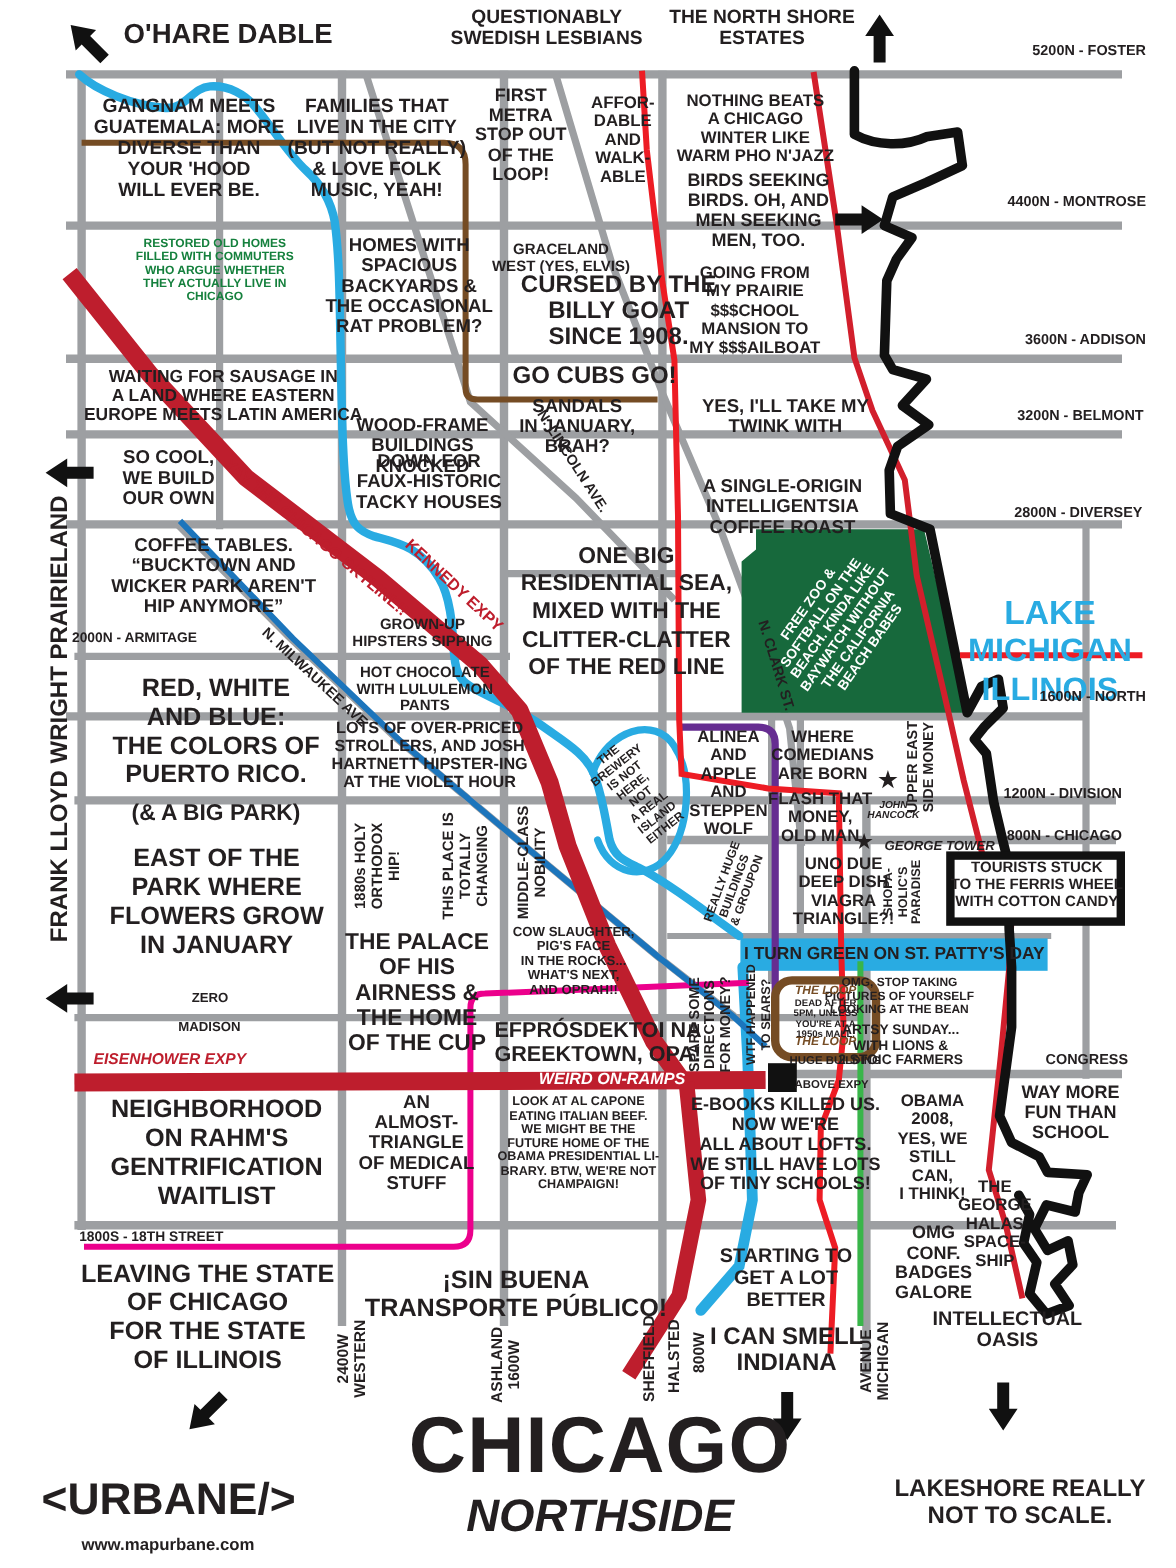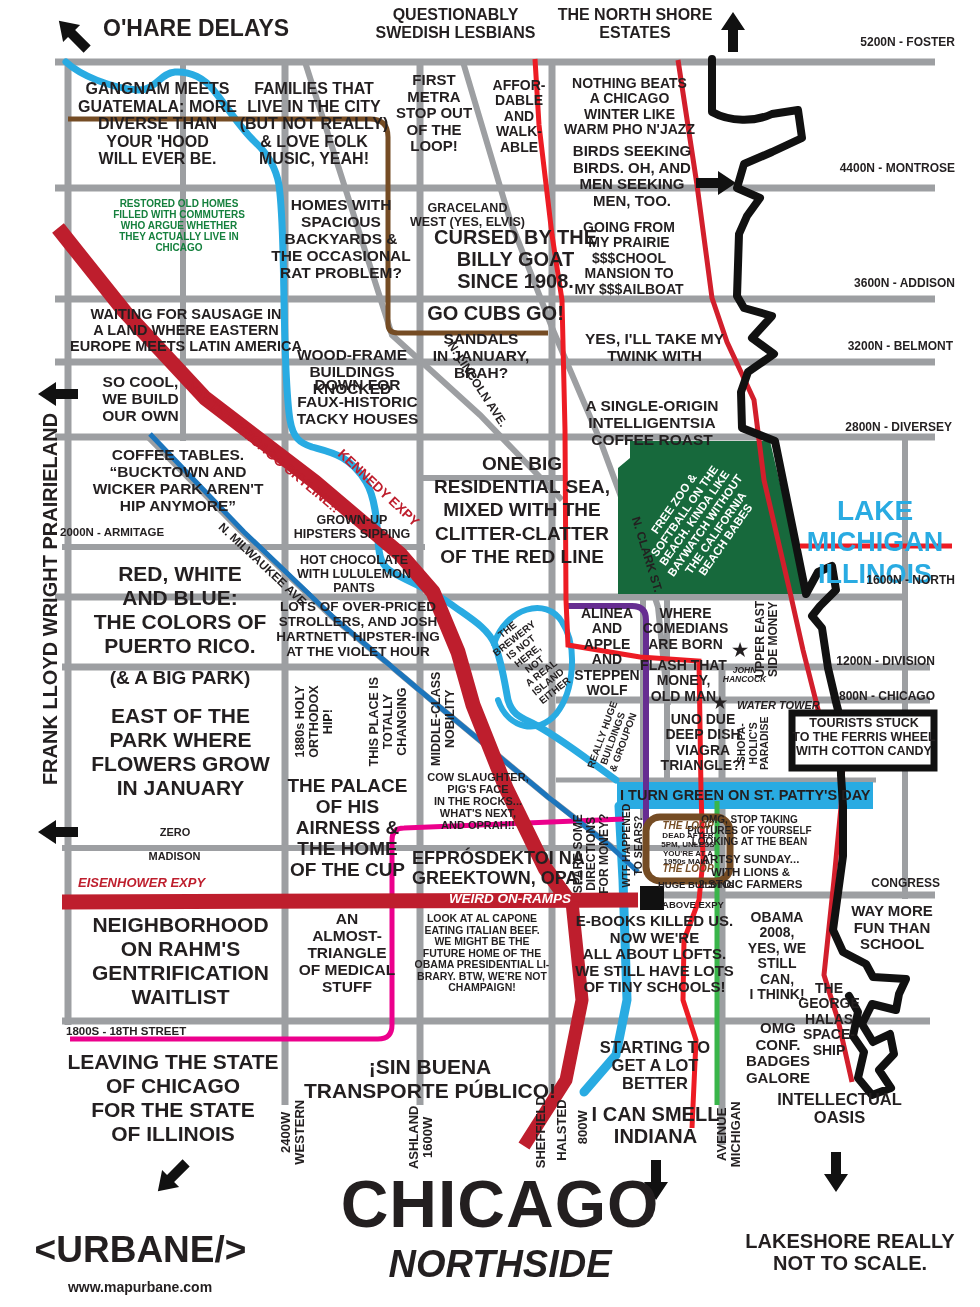--- a/index.html
+++ b/index.html
@@ -73,21 +73,21 @@
         <path d="M-20,-5 L2,-5 L2,-12 L20,0 L2,12 L2,5 L-20,5 Z" transform="translate(73,35) rotate(-135)"></path>
         <path d="M-20,-5 L2,-5 L2,-12 L20,0 L2,12 L2,5 L-20,5 Z" transform="translate(733,32) rotate(-90)"></path>
         <path d="M-20,-5 L2,-5 L2,-12 L20,0 L2,12 L2,5 L-20,5 Z" transform="translate(716,183) rotate(0)"></path>
         <path d="M-20,-5 L2,-5 L2,-12 L20,0 L2,12 L2,5 L-20,5 Z" transform="translate(58,394) rotate(180)"></path>
         <path d="M-20,-5 L2,-5 L2,-12 L20,0 L2,12 L2,5 L-20,5 Z" transform="translate(58,832) rotate(180)"></path>
         <path d="M-20,-5 L2,-5 L2,-12 L20,0 L2,12 L2,5 L-20,5 Z" transform="translate(172,1177) rotate(135)"></path>
         <path d="M-20,-5 L2,-5 L2,-12 L20,0 L2,12 L2,5 L-20,5 Z" transform="translate(656,1180) rotate(90)"></path>
         <path d="M-20,-5 L2,-5 L2,-12 L20,0 L2,12 L2,5 L-20,5 Z" transform="translate(836,1172) rotate(90)"></path>
       </g>
   </svg>
-<div class="lbl" style="left: 103px; top: 16px; width: 230px; font-size: 23px; color: rgb(35, 31, 32); text-align: left;">O'HARE DELAYS</div>
+<div class="lbl" style="left: 103px; top: 16px; width: 230px; font-size: 23px; color: rgb(35, 31, 32); text-align: left;">O'HARE DABLE</div>
     <div class="lbl" style="left: 358px; top: 6px; width: 195px; font-size: 16px; color: rgb(35, 31, 32);">QUESTIONABLY
 SWEDISH LESBIANS</div>
     <div class="lbl" style="left: 540px; top: 6px; width: 190px; font-size: 16px; color: rgb(35, 31, 32);">THE NORTH SHORE
 ESTATES</div>
     <div class="lbl" style="left: 810px; top: 36px; width: 145px; font-size: 12px; color: rgb(35, 31, 32); text-align: right;">5200N - FOSTER</div>
     <div class="lbl" style="left: 60px; top: 80px; width: 195px; font-size: 16px; color: rgb(35, 31, 32);">GANGNAM MEETS
 GUATEMALA: MORE
 DIVERSE THAN
 YOUR 'HOOD
 WILL EVER BE.</div>
@@ -207,21 +207,21 @@
 MONEY,
 OLD MAN</div>
     <div class="lbl" style="left: 815px; top: 655px; width: 120px; font-size: 12px; color: rgb(35, 31, 32); text-align: right;">1200N - DIVISION</div>
     <div class="lbl" style="left: 820px; top: 690px; width: 115px; font-size: 12px; color: rgb(35, 31, 32); text-align: right;">800N - CHICAGO</div>
     <div class="lbl" style="left: 720px; top: 626px; width: 95px; font-size: 12px; color: rgb(35, 31, 32); transform: rotate(-90deg);">UPPER EAST
 SIDE MONEY</div>
     <div class="lbl" style="left: 725px; top: 641px; width: 30px; font-size: 18px; color: rgb(35, 31, 32);">★</div>
     <div class="lbl" style="left: 712px; top: 666px; width: 65px; font-size: 8.5px; color: rgb(35, 31, 32); font-style: italic;">JOHN
 HANCOCK</div>
     <div class="lbl" style="left: 706px; top: 694px; width: 28px; font-size: 16px; color: rgb(35, 31, 32);">★</div>
-    <div class="lbl" style="left: 737px; top: 699px; width: 90px; font-size: 11px; color: rgb(35, 31, 32); text-align: left; font-style: italic;">WATER TOWER</div>
+    <div class="lbl" style="left: 737px; top: 699px; width: 90px; font-size: 11px; color: rgb(35, 31, 32); text-align: left; font-style: italic;">GEORGE TOWER</div>
     <div class="lbl" style="left: 638px; top: 712px; width: 100px; font-size: 14px; color: rgb(35, 31, 32); margin-left: 15px;">UNO DUE
 DEEP DISH
 VIAGRA
 TRIANGLE?!</div>
     <div class="lbl" style="left: 570px; top: 722px; width: 85px; font-size: 10px; color: rgb(35, 31, 32); transform: rotate(-70deg);">REALLY HUGE
 BUILDINGS
 &amp; GROUPON</div>
     <div class="lbl" style="left: 718px; top: 726px; width: 70px; font-size: 10.5px; color: rgb(35, 31, 32); transform: rotate(-90deg);">SHOPA-
 HOLIC'S
 PARADISE</div>

